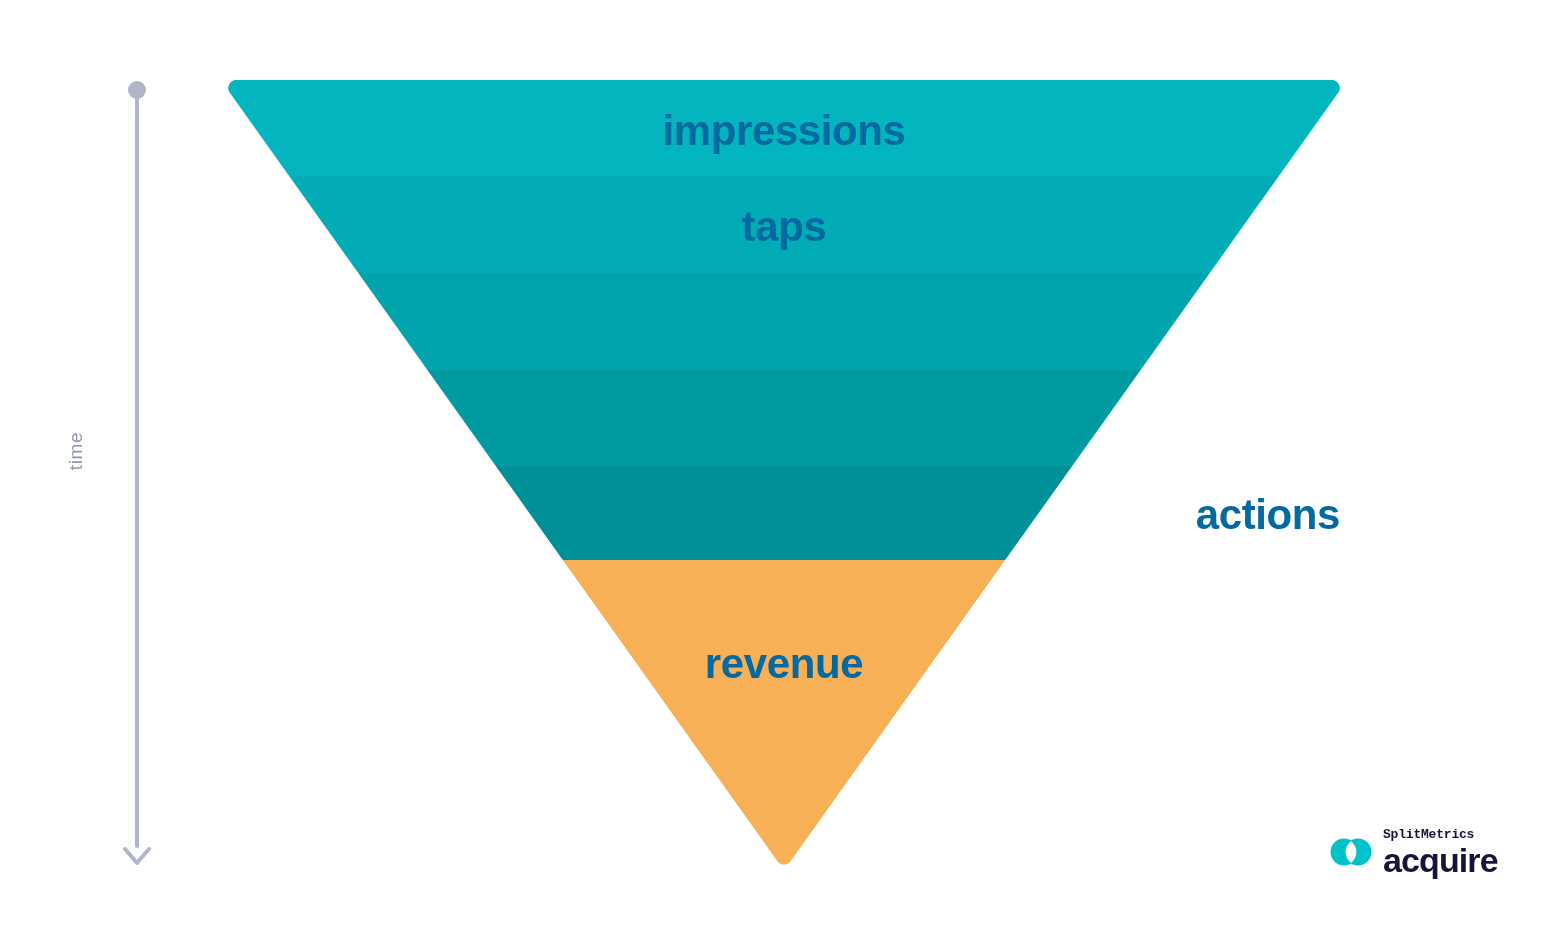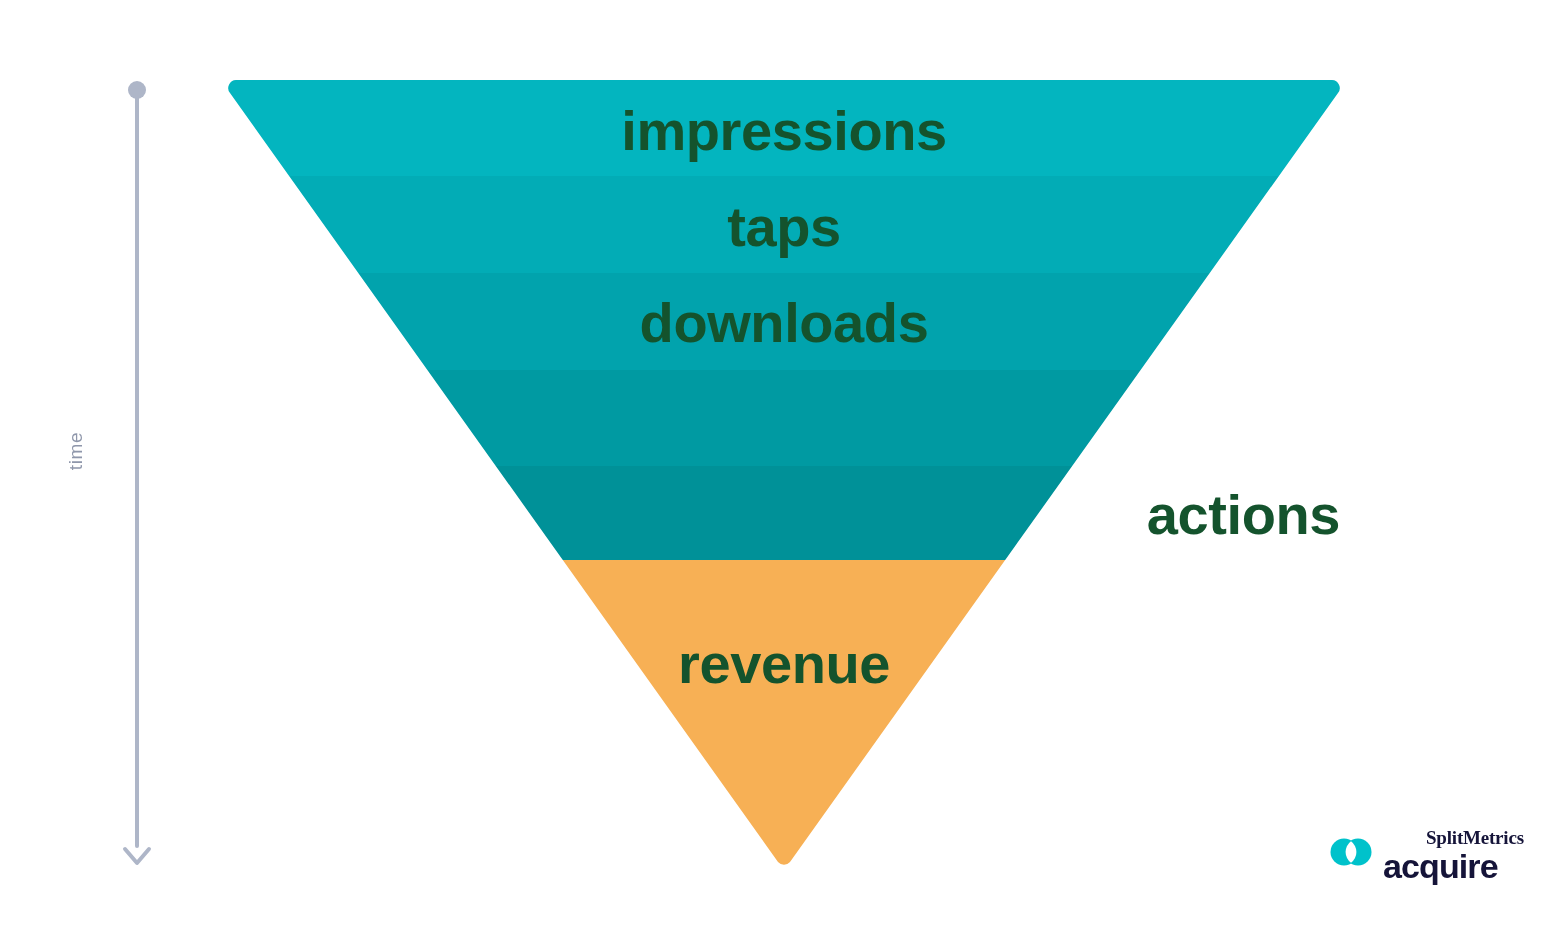--- a/index.html
+++ b/index.html
@@ -83,23 +83,23 @@
     top: 0;
     width: 1112px;
     height: 786px;
     pointer-events: none;
   }
   .funnel-label {
     position: absolute;
     left: 0;
     width: 1112px;
     text-align: center;
-    color: #14532d;
+    color: #0369a1;
     font-weight: bold;
-    font-size: 56px;
+    font-size: 42px;
     line-height: 1;
     letter-spacing: -0.4px;
     font-family: "Liberation Sans", sans-serif;
     transform: translateY(-50%);
   }
 
   
   #logo {
     position: absolute;
     left: 1329px;
@@ -115,26 +115,25 @@
     height: 40px;
   }
   #logo-text {
     position: absolute;
     left: 54px;
     top: 4px;
     width: 100px;
   }
   #logo-brand {
     color: #151439;
-    font-size: 19px;
+    font-size: 13px;
     font-weight: bold;
     letter-spacing: -0.2px;
     line-height: 1.05;
-    font-family: Liberation Serif, serif;
-    margin-left: 43px;
+    font-family: Liberation Mono, monospace;
   }
   #logo-product {
     color: #151439;
     font-size: 34px;
     font-weight: bold;
     letter-spacing: -0.9px;
     line-height: 1.05;
     margin-top: 1px;
     font-family: "Liberation Sans", sans-serif;
   }
@@ -165,21 +164,20 @@
       <rect x="0" y="193" width="1112" height="97" fill="#01A3AD"></rect>
       <rect x="0" y="290" width="1112" height="96" fill="#009AA2"></rect>
       <rect x="0" y="386" width="1112" height="94" fill="#009198"></rect>
       <rect x="0" y="480" width="1112" height="306" fill="#F7B055"></rect>
     </g>
   </svg>
 
   <div id="funnel-labels">
     <div class="funnel-label" style="top:51px;">impressions</div>
     <div class="funnel-label" style="top:147px;">taps</div>
-    <div class="funnel-label" style="top:243px;">downloads</div>
     <div class="funnel-label" style="top:435px;text-align:right;">actions</div>
     <div class="funnel-label" style="top:584px;">revenue</div>
   </div>
 </div>
 
 <div id="logo">
   <svg id="logo-mark" viewBox="0 0 44 40" xmlns="http://www.w3.org/2000/svg">
     <circle cx="15" cy="20" r="13.5" fill="#00C2CB"></circle>
     <circle cx="29" cy="20" r="13.5" fill="#00C2CB"></circle>
     <path d="M22 9.2 A13.5 13.5 0 0 1 22 30.8 A13.5 13.5 0 0 1 22 9.2 Z" fill="#FFFFFF"></path>

